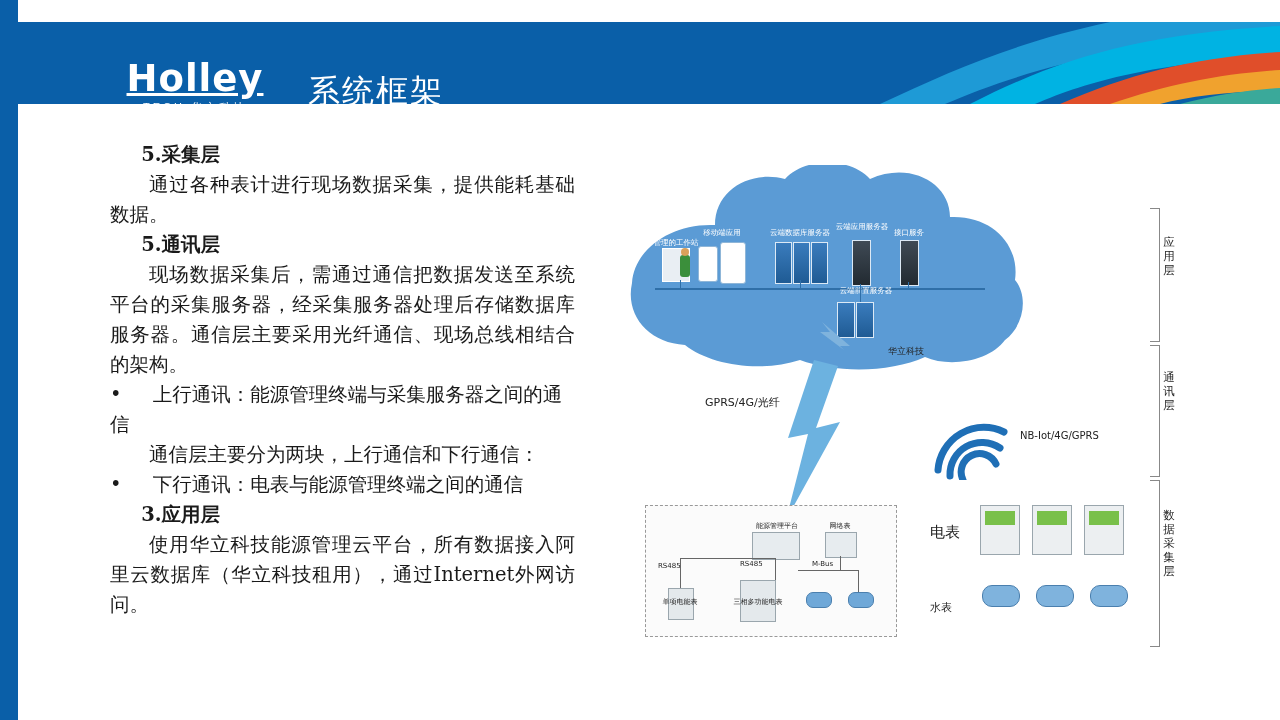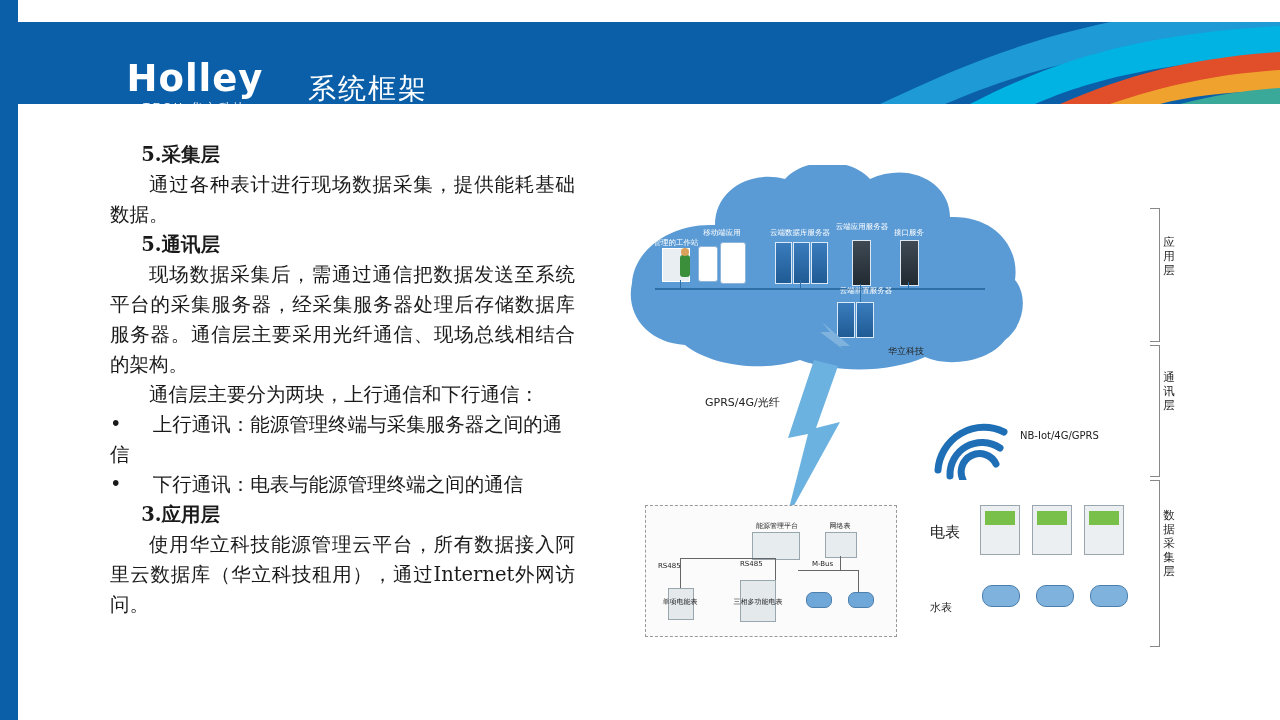--- a/index.html
+++ b/index.html
@@ -43,30 +43,31 @@
     width: 170px;
     color: #ffffff;
     text-align: center;
     line-height: 1;
   }
   .logo-main {
     font-size: 37px;
     font-weight: bold;
     letter-spacing: 1px;
     font-family: "DejaVu Sans", sans-serif;
+    text-decoration: underline;
   }
   .logo-sub {
     margin-top: 5px;
     font-size: 11px;
     letter-spacing: 3px;
   }
   .header-title {
     position: absolute;
     left: 290px; top: 48px;
-    font-size: 28px;
+    font-size: 32px;
     color: #ffffff;
     font-family: "DejaVu Sans", "Liberation Sans", sans-serif;
     letter-spacing: 2px;
   }
 
   
   .text-col {
     position: absolute;
     left: 110px; top: 140px;
     width: 465px;
@@ -156,25 +157,25 @@
     <div class="logo-sub">TECH 华立科技</div>
   </div>
   <div class="header-title">系统框架</div>
 </div>
 
 <div class="text-col">
   <div class="para head">5.采集层</div>
   <div class="para indent">通过各种表计进行现场数据采集，提供能耗基础数据。</div>
   <div class="para head">5.通讯层</div>
   <div class="para indent">现场数据采集后，需通过通信把数据发送至系统平台的采集服务器，经采集服务器处理后存储数据库服务器。通信层主要采用光纤通信、现场总线相结合的架构。</div>
-  <div class="para indent">通信层主要分为两块，上行通信和下行通信：</div>
-
   <div class="para bullet-body">
     <span class="dot">•</span><span style="display:inline-block;width:1.6em"></span><span>上行通讯：</span><span>能源管理终端与采集服务器之间的通信</span>
   </div>
+
+  <div class="para indent">通信层主要分为两块，上行通信和下行通信：</div>
   <div class="para bullet-body">
     <span class="dot">•</span><span style="display:inline-block;width:1.6em"></span><span>下行通讯：</span><span>电表与能源管理终端之间的通信</span>
   </div>
 
   <div class="para head">3.应用层</div>
   <div class="para indent">使用华立科技能源管理云平台，所有数据接入阿里云数据库（华立科技租用），通过Internet外网访问。</div>
 </div>
 
 <div class="diagram">
 

